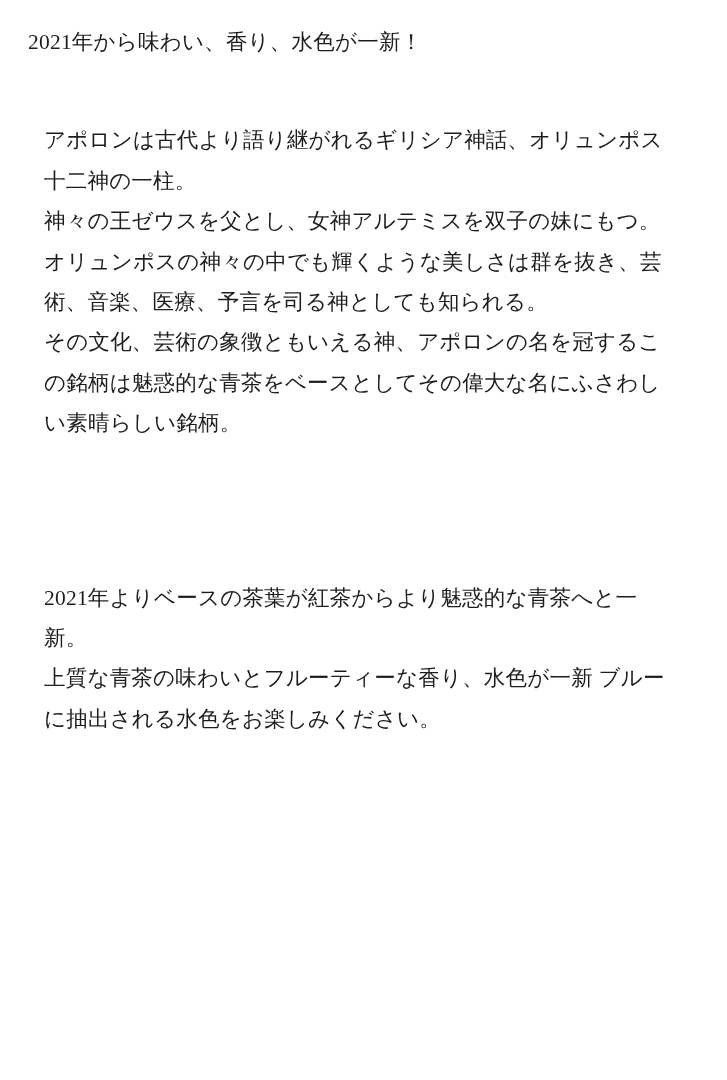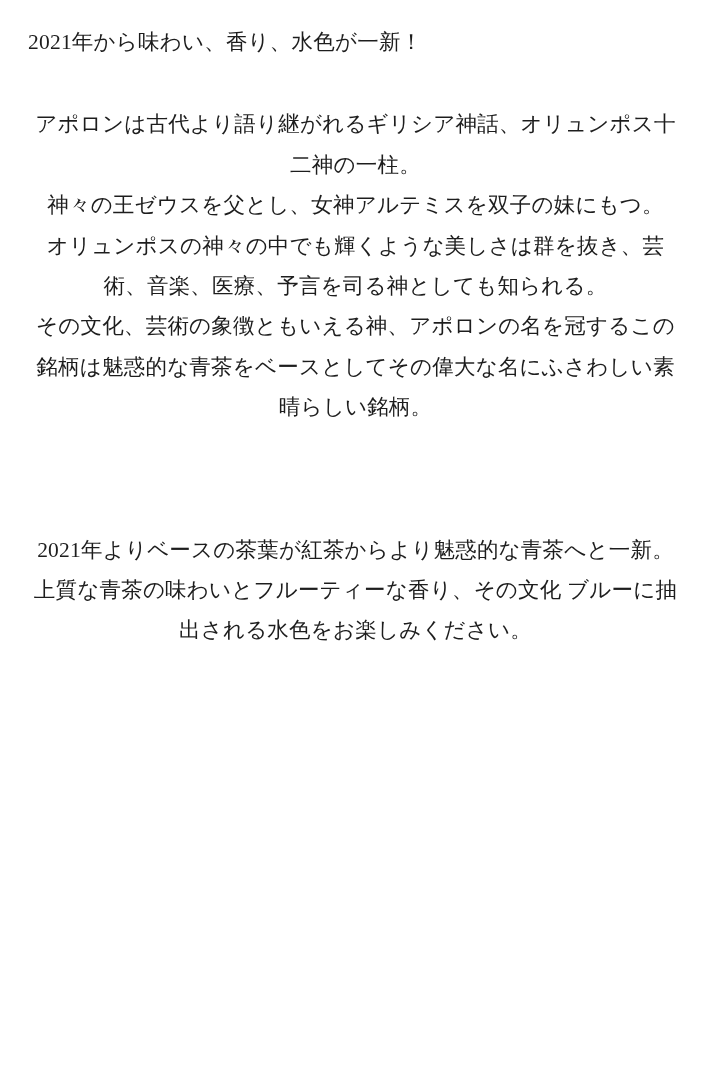--- a/index.html
+++ b/index.html
@@ -22,24 +22,23 @@
     background: #ffffff;
     position: relative;
   }
   .doc-body {
     font-size: 21.5px;
     line-height: 1.88;
     letter-spacing: 0.01em;
     color: #1d1d1d;
   }
   .para {
-    margin: 0;
+    margin: 16px;
     white-space: pre-wrap;
     word-break: break-all;
-    text-align: center;
   }
   .headline {
     margin: 0 0 0 0;
     font-size: 21.5px;
     line-height: 1.88;
     font-weight: normal;
     color: #1d1d1d;
     white-space: pre-wrap;
   }
   .gap-lg { height: 42px; }
@@ -60,16 +59,16 @@
 神々の王ゼウスを父とし、女神アルテミスを双子の妹にもつ。
 オリュンポスの神々の中でも輝くような美しさは群を抜き、芸術、音楽、医療、予言を司る神としても知られる。
 その文化、芸術の象徴ともいえる神、アポロンの名を冠するこの銘柄は魅惑的な青茶をベースとしてその偉大な名にふさわしい素晴らしい銘柄。</p>
 
     <div class="gap-md"></div>
 
 
     <div class="gap-xl"></div>
 
     <p class="para">2021年よりベースの茶葉が紅茶からより魅惑的な青茶へと一新。
-上質な青茶の味わいとフルーティーな香り、その文化 ブルーに抽出される水色をお楽しみください。</p>
+上質な青茶の味わいとフルーティーな香り、水色が一新 ブルーに抽出される水色をお楽しみください。</p>
 
   </div>
 </div>
 
 </body></html>

